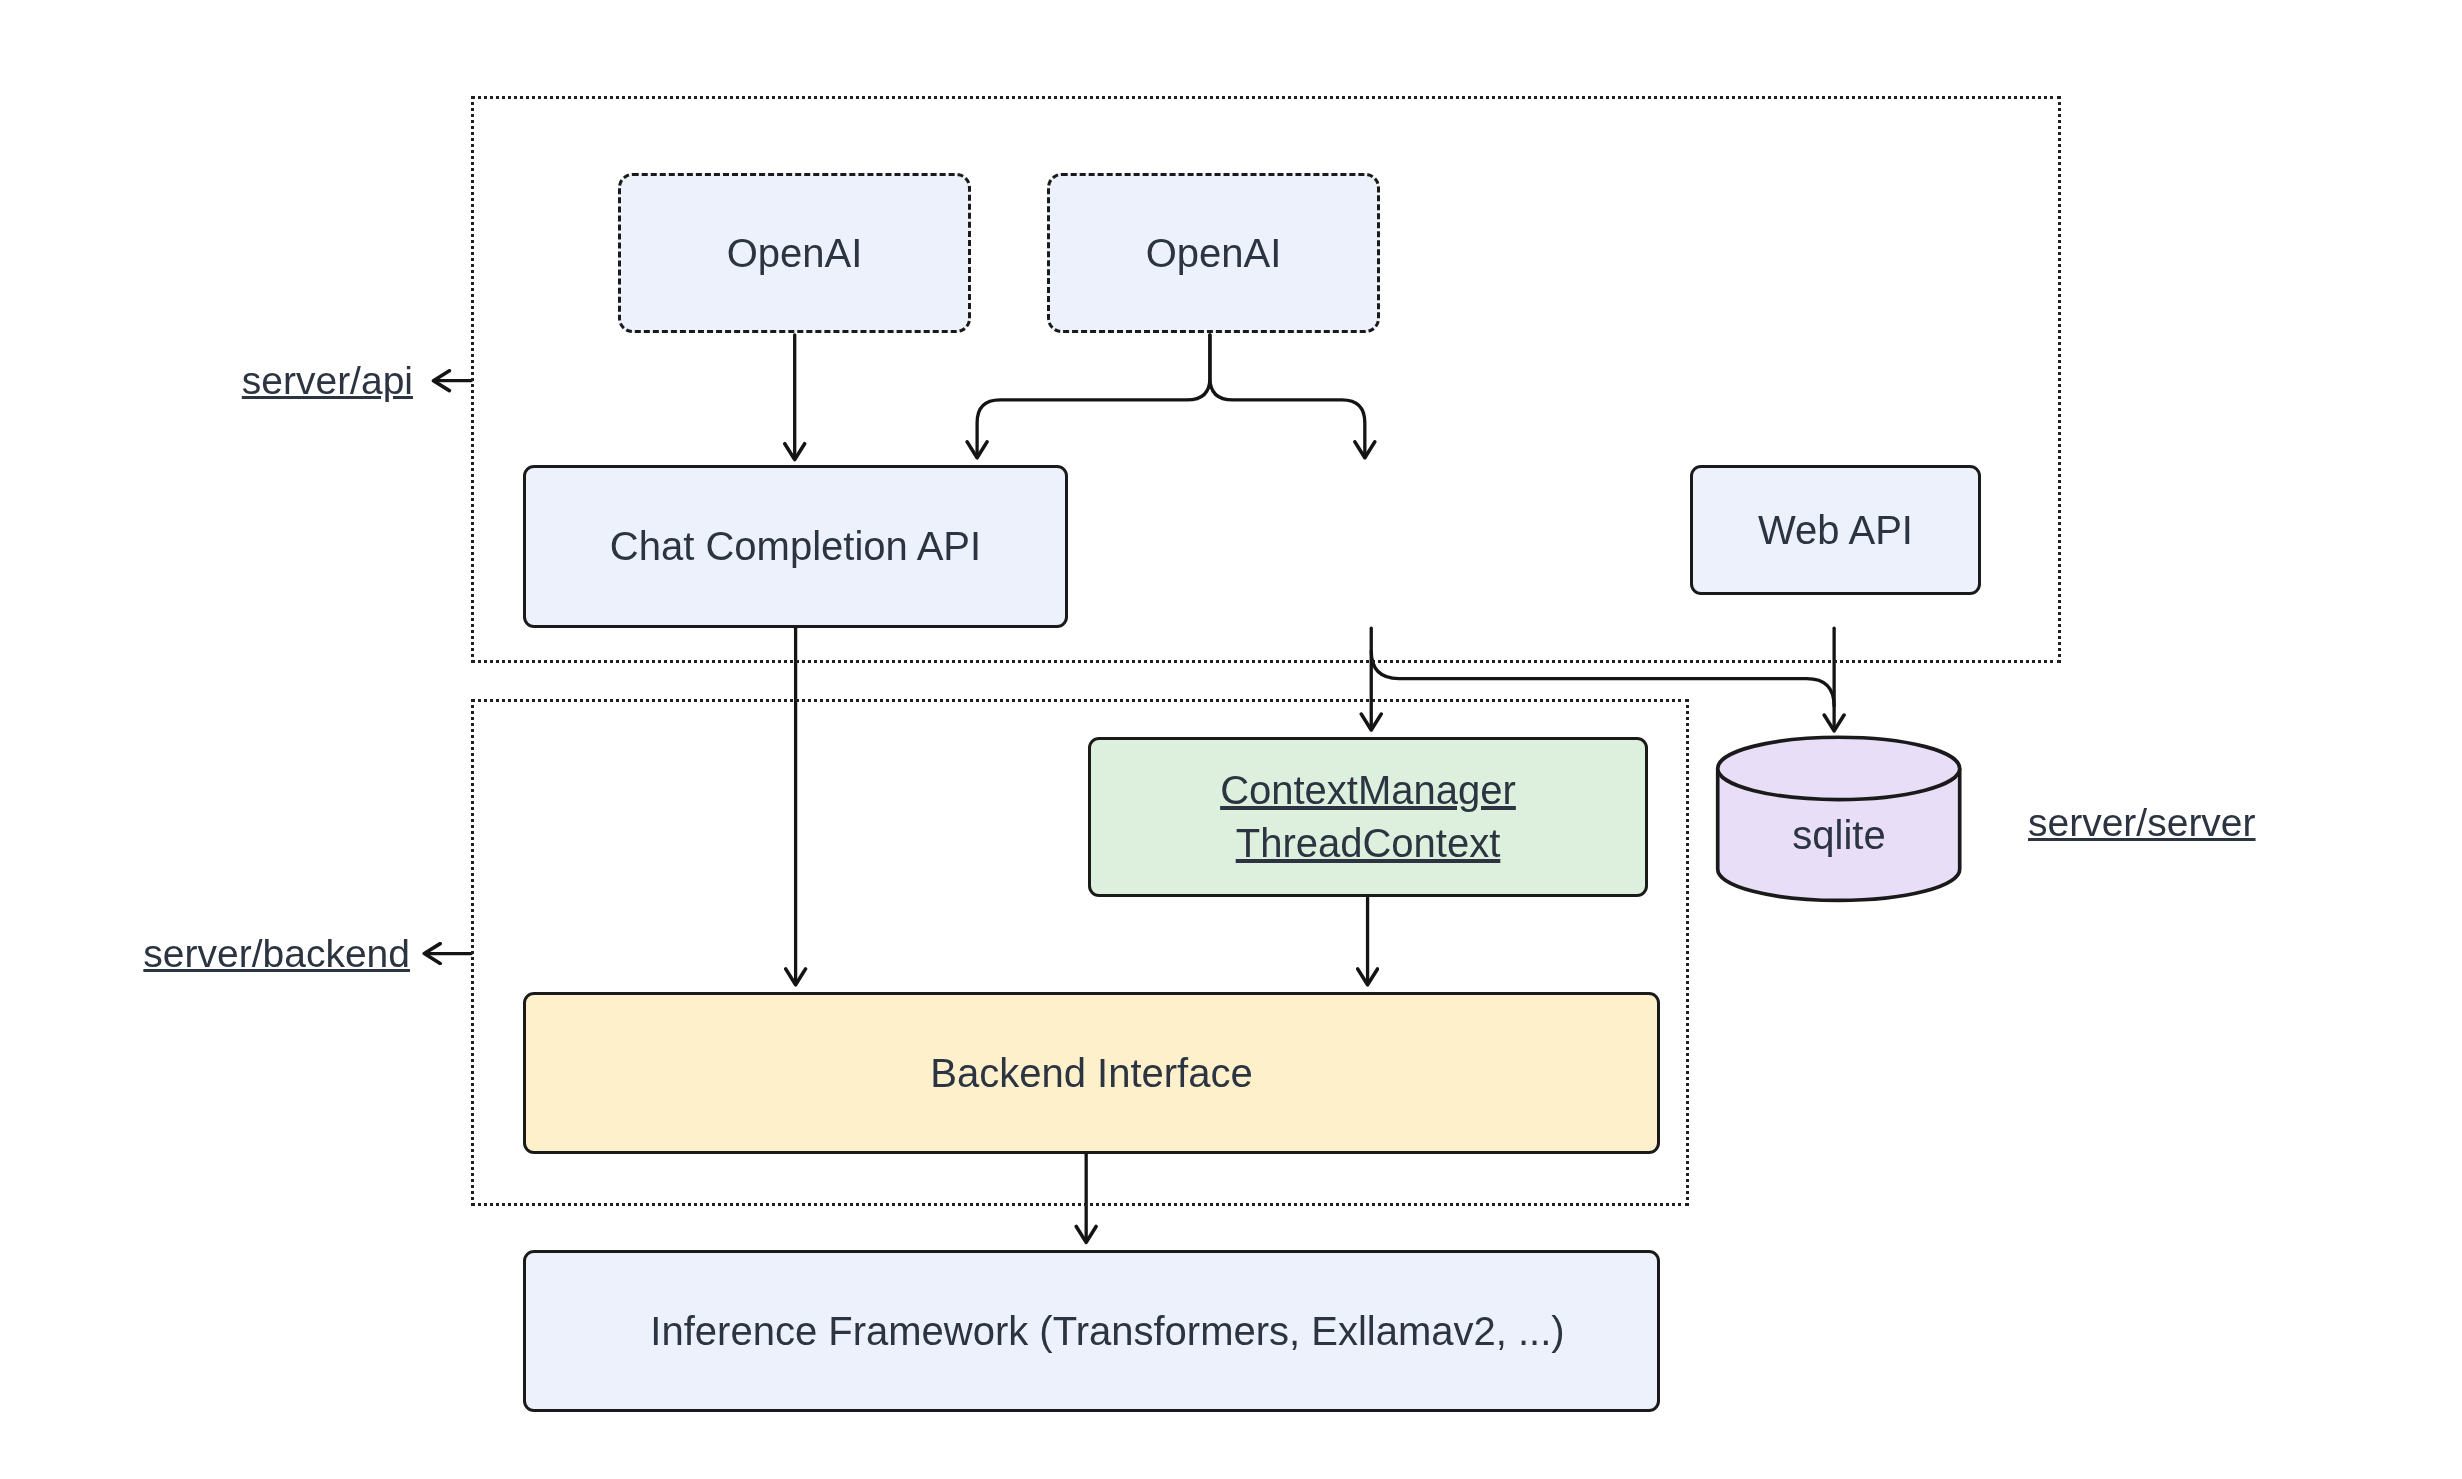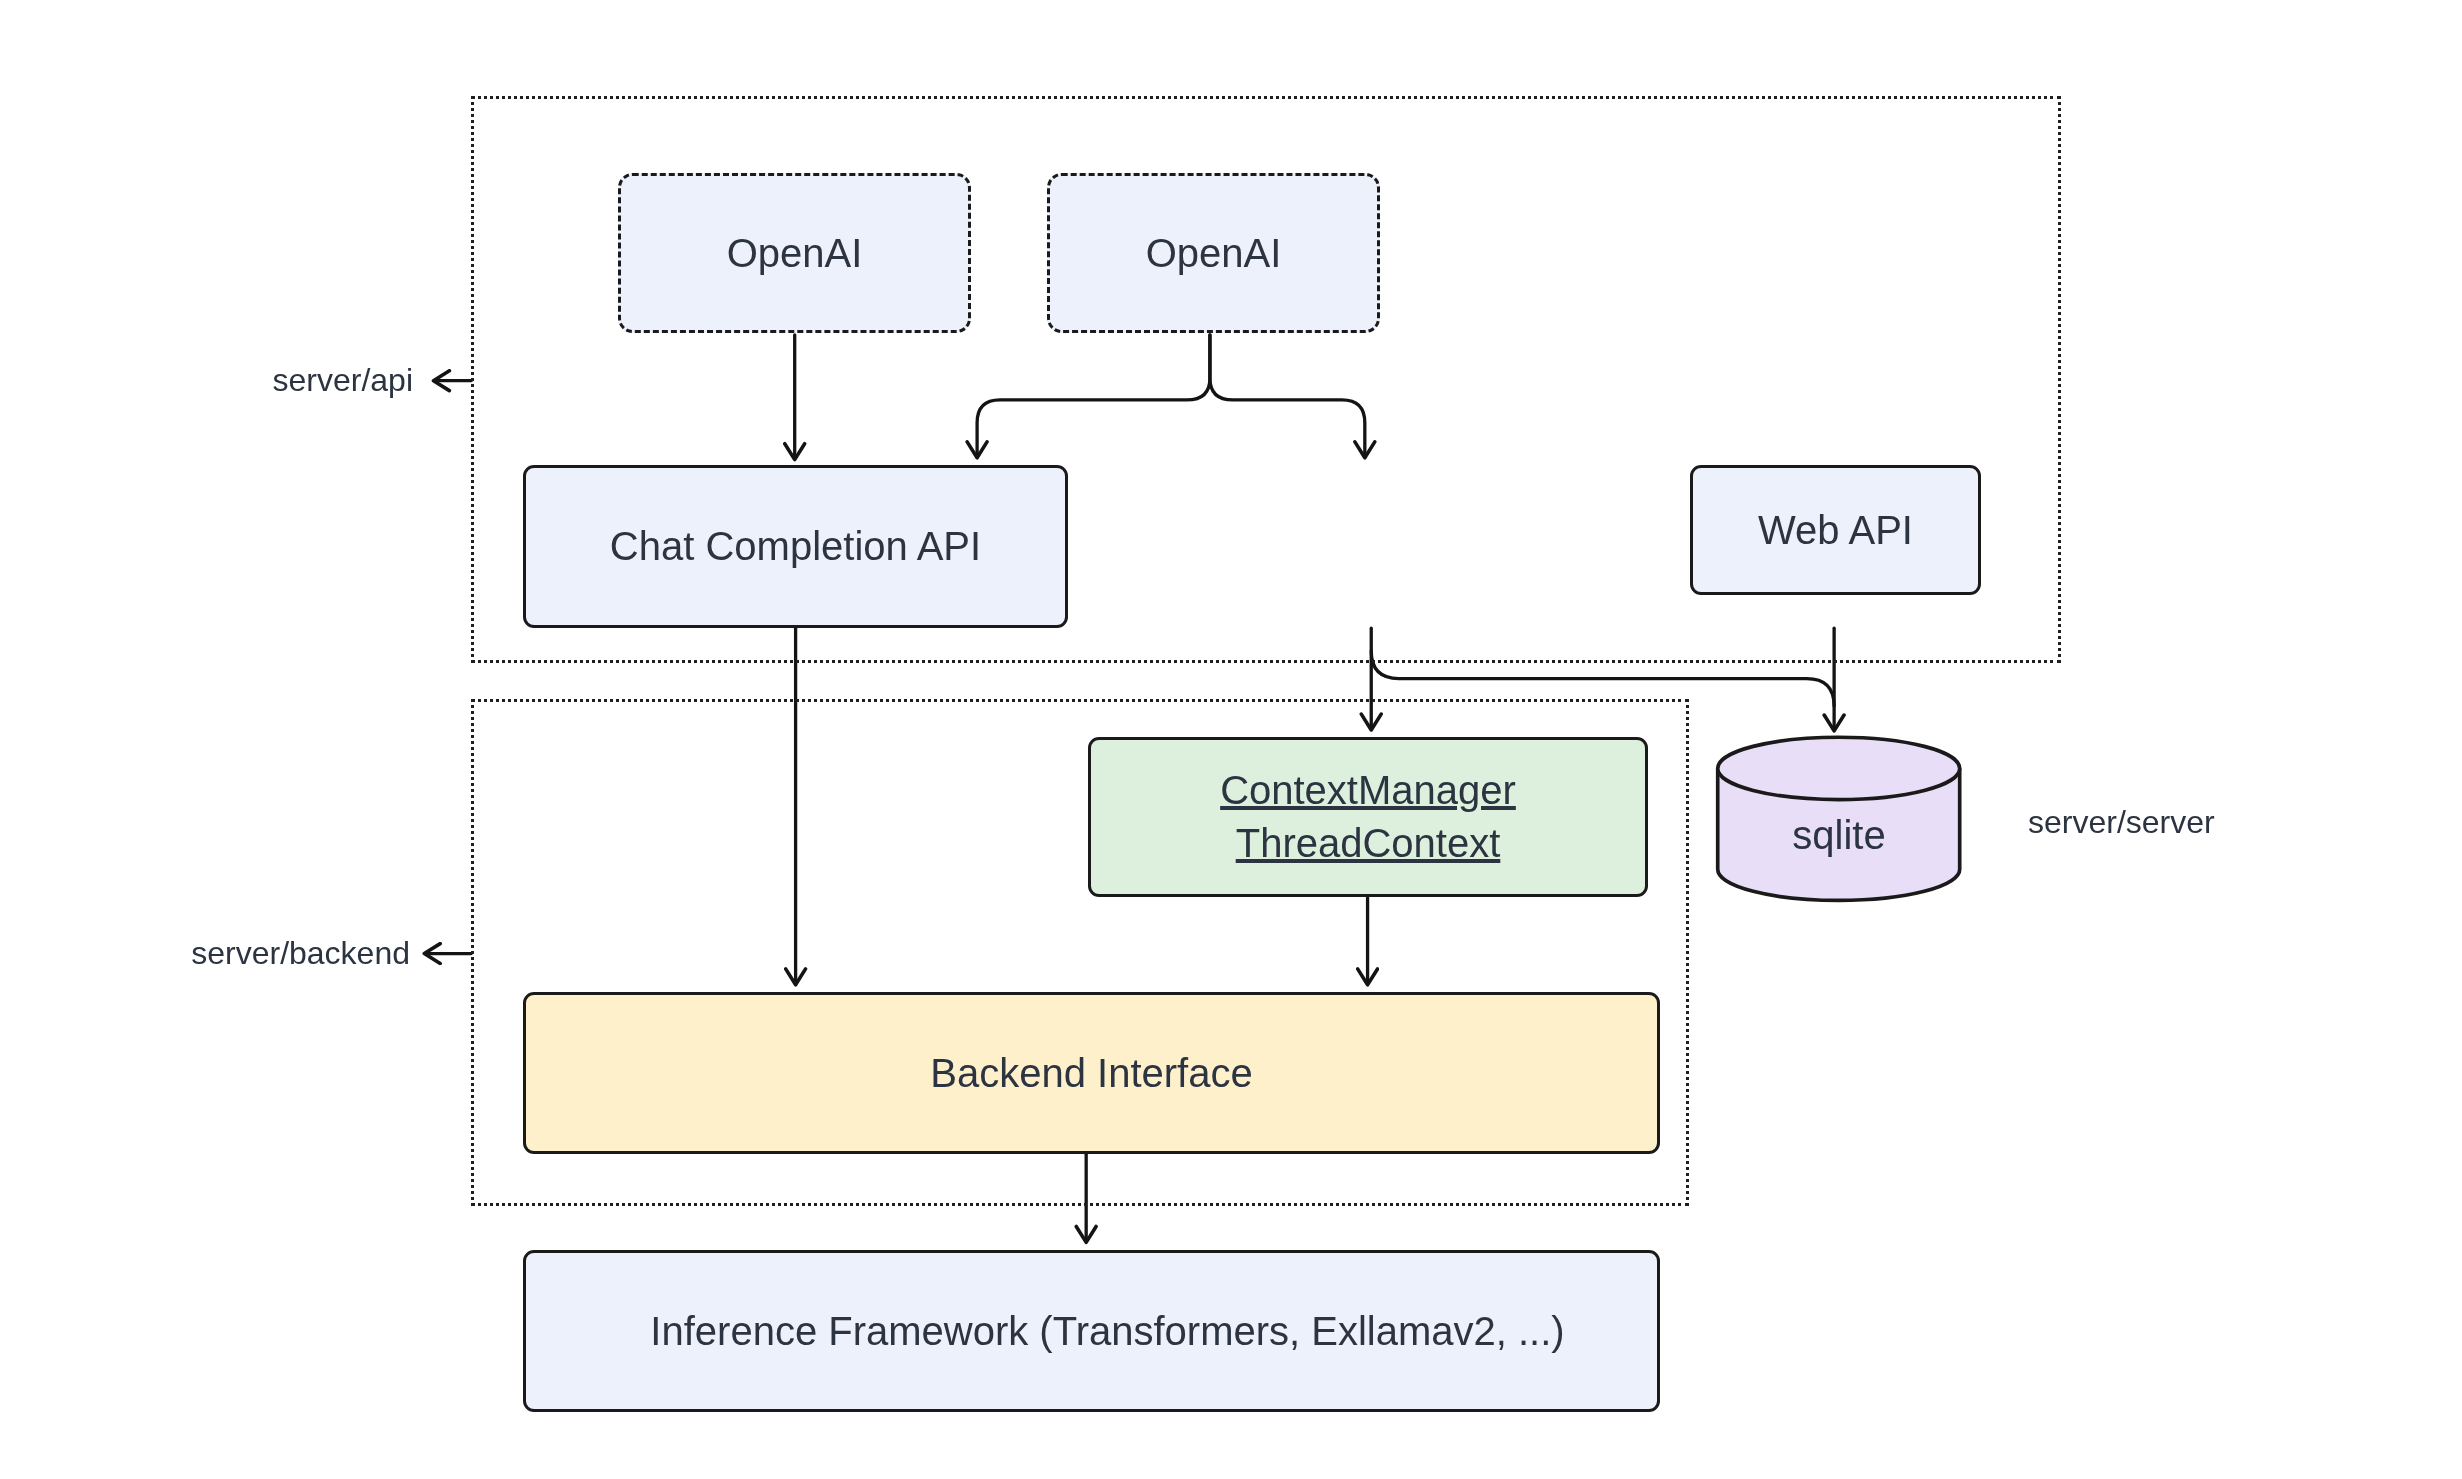--- a/index.html
+++ b/index.html
@@ -23,22 +23,22 @@
     position:absolute; display:flex; flex-direction:column;
     align-items:center; justify-content:center; text-align:center;
     font-size:40px; line-height:1.32; color:var(--text);
     border:3.7px solid var(--stroke); border-radius:11px;
     background:var(--node_blue); box-sizing:border-box;
   }
   .node.dashed{border-style:dashed; border-radius:14.7px;}
   .node.green{background:var(--node_green);}
   .node.yellow{background:var(--node_yellow);}
   .side-label{
-    position:absolute; font-size:32px; line-height:51px; height:51px;
-    color:var(--text); white-space:nowrap;
+    position:absolute; font-size:39px; line-height:51px; height:51px;
+    color:var(--text); white-space:nowrap;text-decoration:underline;
   }
   .side-label.right-align{text-align:right;}
   #sqlite-label{
     position:absolute; left:1718px; top:810px; width:242px; height:51px;
     font-size:40px; line-height:51px; text-align:center; color:var(--text);
   }
 </style>
 </head>
 <body>
 

